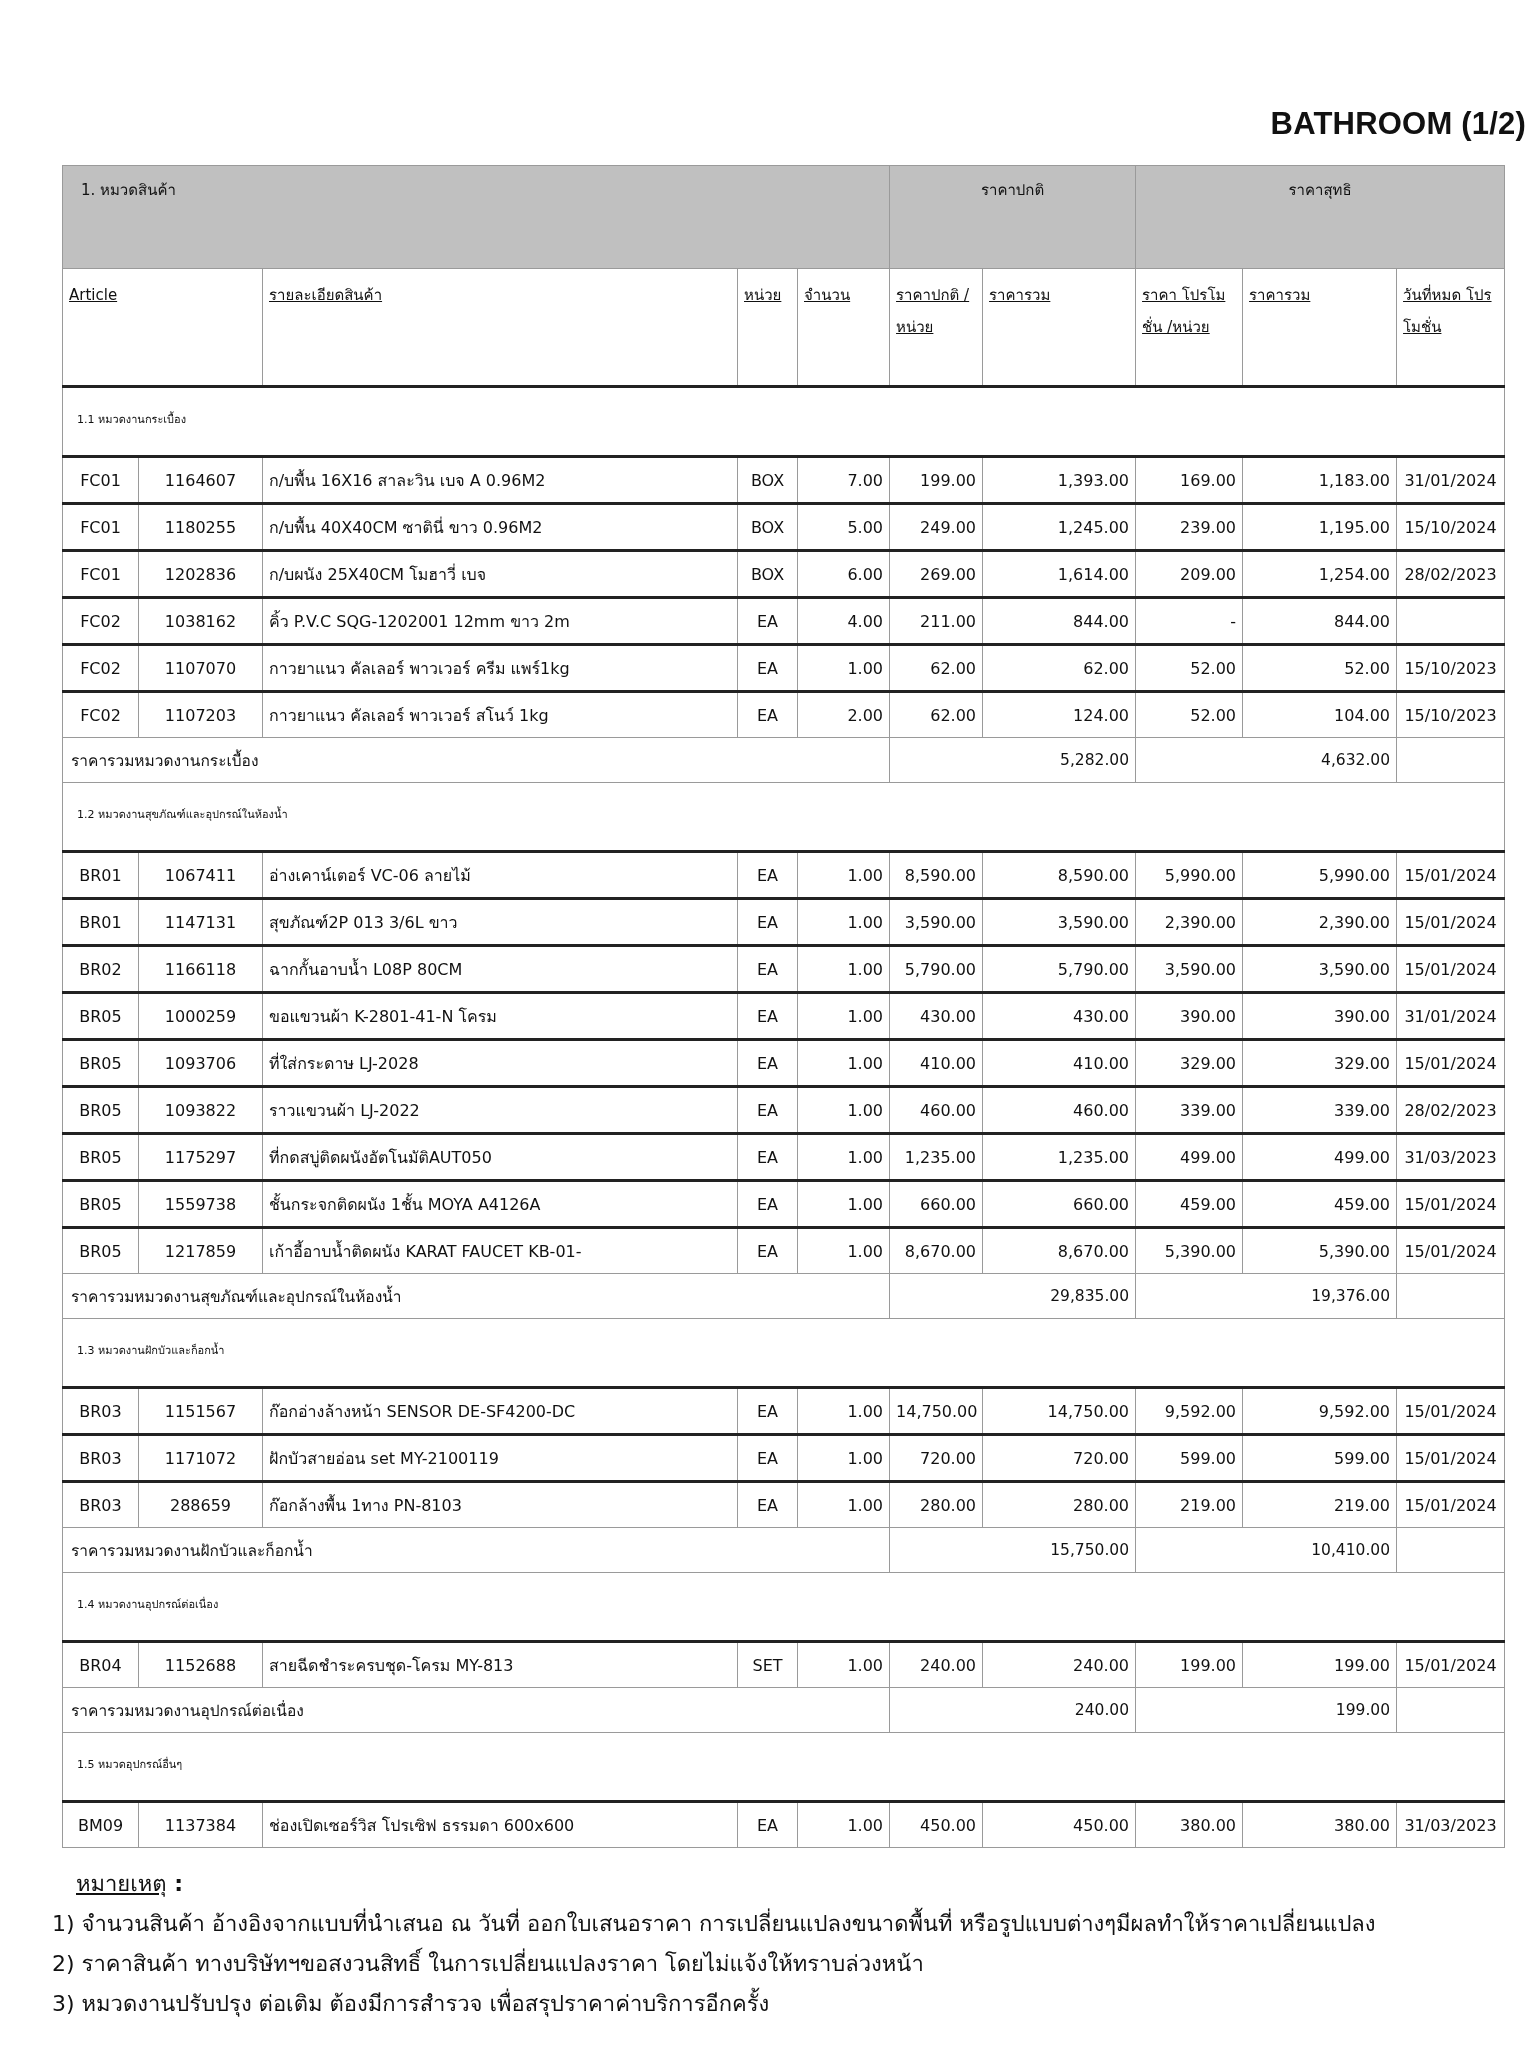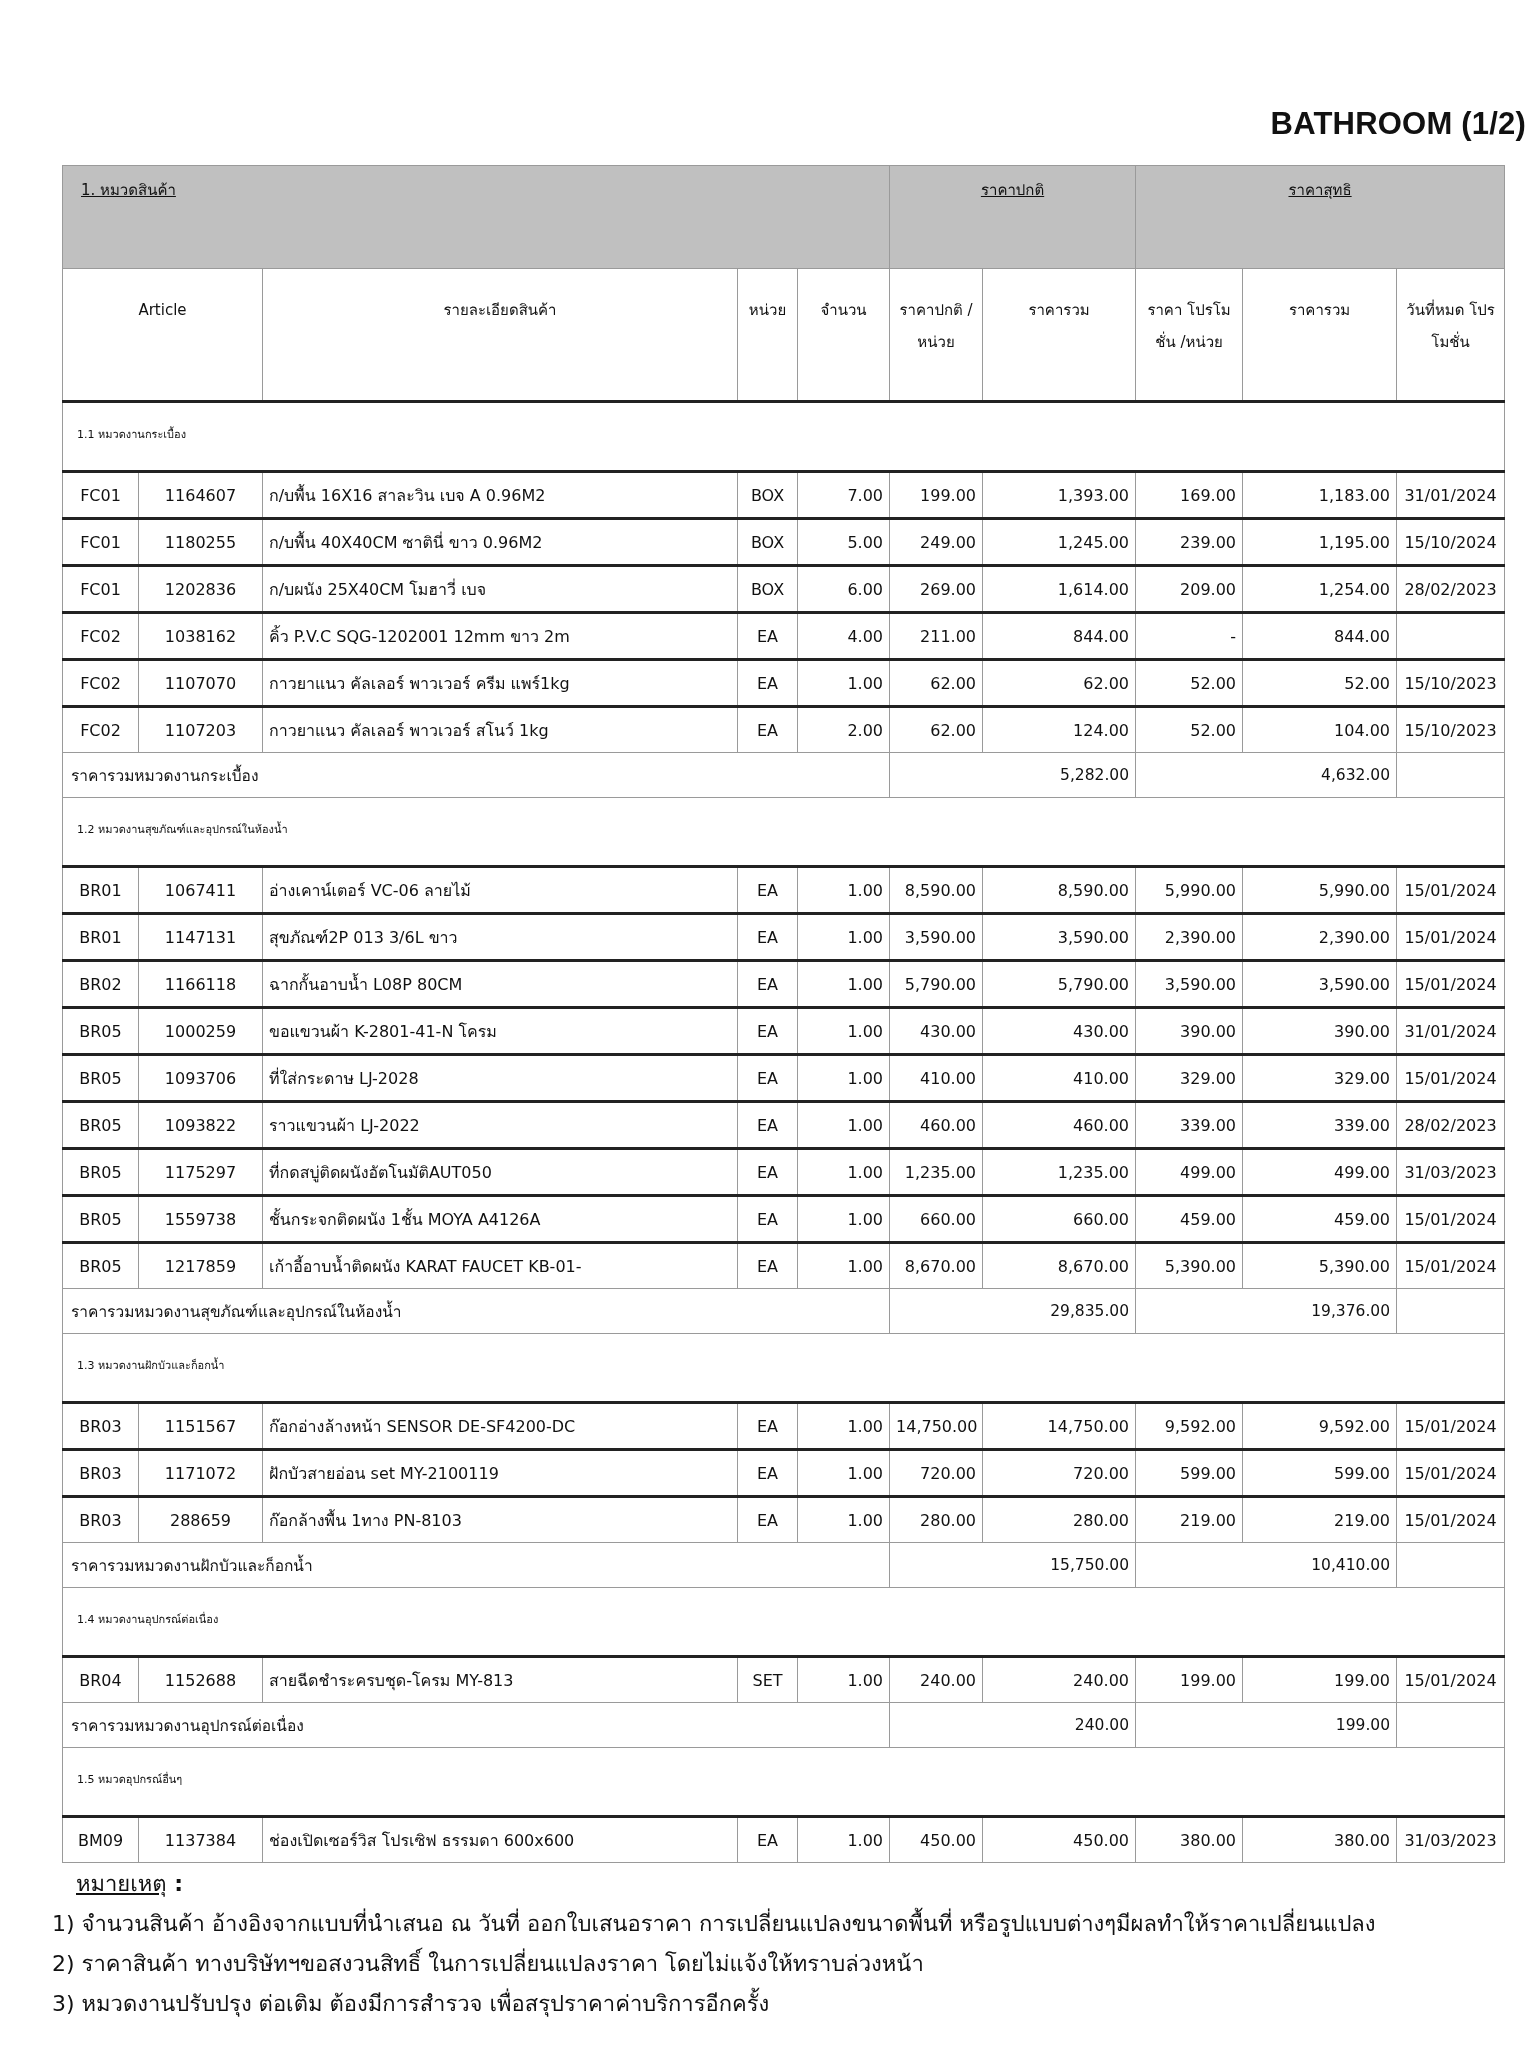--- a/index.html
+++ b/index.html
@@ -1,21 +1,21 @@
 <!DOCTYPE html>
 <html><head>
 <meta charset="utf-8">
 <style>
   html, body { margin: 0; padding: 0; background: #ffffff; }
   body { width: 1536px; height: 2048px; position: relative; font-family: "DejaVu Sans", "Liberation Sans", sans-serif; color: #111; overflow: hidden; }
   .title { position: absolute; right: 10px; top: 106px; font-family: "Liberation Sans", "DejaVu Sans", sans-serif; font-weight: bold; font-size: 31px; color: #111; letter-spacing: 0.2px; }
   table.quote { position: absolute; left: 62px; top: 165px; width: 1442px; border-collapse: collapse; table-layout: fixed; font-size: 16px; }
   table.quote td { border: 1px solid #9a9a9a; padding: 0 6px; height: 44px; white-space: nowrap; overflow: hidden; vertical-align: middle; }
-  tr.grp td { background: #c0c0c0; height: 90px; vertical-align: top; padding-top: 12px; font-size: 15px; text-decoration: underline; }
-  tr.colhead td { height: 106px; vertical-align: top; padding-top: 25px; text-align: center; font-size: 15px; line-height: 32px; white-space: normal; border-bottom: 3px solid #222; }
+  tr.grp td { background: #c0c0c0; height: 90px; vertical-align: top; padding-top: 12px; font-size: 15px; }
+  tr.colhead td { height: 106px; vertical-align: top; padding-top: 10px; font-size: 15px; line-height: 32px; white-space: normal; border-bottom: 3px solid #222; text-decoration: underline; }
   tr.sect td { height: 45px; padding-left: 14px; font-size: 11px; vertical-align: top; padding-top: 22px; border-bottom: 3px solid #222; }
   tr.item td { border-bottom: 3px solid #222; }
   tr.item.last td { border-bottom: 1px solid #9a9a9a; }
   tr.sub td { height: 44px; font-size: 15.5px; }
   tr.sub td.sublabel { padding-left: 8px; }
   .c { text-align: center; }
   .r { text-align: right; }
   .l { text-align: left; }
   td.th-left { padding-left: 18px !important; }
   .notes { position: absolute; left: 52px; top: 1864px; font-size: 22px; line-height: 40px; color: #111; font-family: "DejaVu Sans", sans-serif; }

